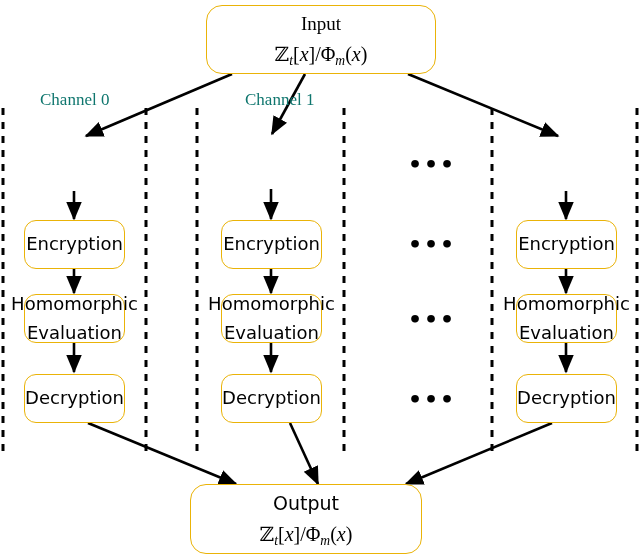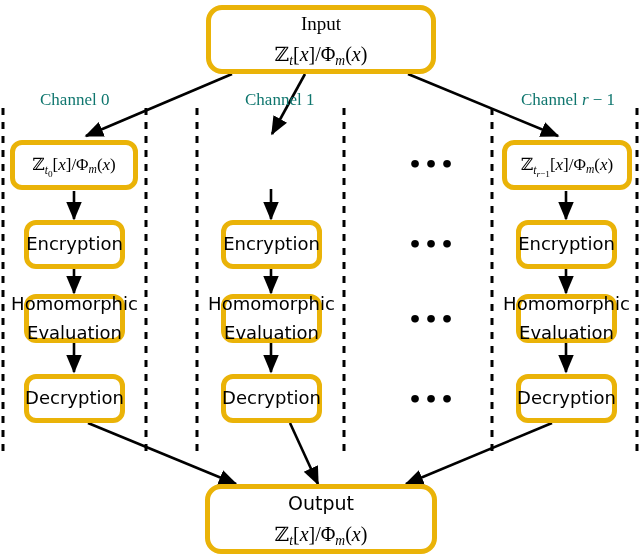--- a/index.html
+++ b/index.html
@@ -20,21 +20,21 @@
     left: 0;
     top: 0;
     width: 640px;
     height: 559px;
     pointer-events: none;
   }
   .node {
     position: absolute;
     box-sizing: border-box;
     background: #ffffff;
-    border: 5px solid #eab308;
+    border: 1px solid #eab308;
     border-radius: 12px;
     display: flex;
     flex-direction: column;
     align-items: center;
     justify-content: center;
     text-align: center;
     color: #000000;
     line-height: 1.12;
     gap: 9px;
   }
@@ -139,25 +139,21 @@
     </g>
   </svg>
 
   <div class="node big" style="left:206px; top:5px; width:230px; height:69px;">
     <div class="title-line serif">Input</div>
     <div class="math-line math">ℤ<sub><i>t</i></sub>[<i>x</i>]/Φ<sub><i>m</i></sub>(<i>x</i>)</div>
   </div>
 
   <div class="chan-label" style="left:40px; top:90px;">Channel 0</div>
   <div class="chan-label" style="left:245px; top:90px;">Channel 1</div>
-  <div class="chan-label" style="left:521px; top:90px;">Channel <i>r</i> − 1</div>
 
-  <div class="node" style="left:10px; top:140px; width:128px; height:50px;">
-    <div class="mod-text math">ℤ<sub><i>t</i><sub>0</sub></sub>[<i>x</i>]/Φ<sub><i>m</i></sub>(<i>x</i>)</div>
-  </div>
   <div class="node" style="left:24px; top:220px; width:101px; height:49px;">
     <div class="proc-text sans">Encryption</div>
   </div>
   <div class="node" style="left:24px; top:294px; width:101px; height:49px;">
     <div class="proc-text sans">Homomorphic</div>
     <div class="proc-text sans">Evaluation</div>
   </div>
   <div class="node" style="left:24px; top:374px; width:101px; height:49px;">
     <div class="proc-text sans">Decryption</div>
   </div>
@@ -171,32 +167,29 @@
   </div>
   <div class="node" style="left:221px; top:374px; width:101px; height:49px;">
     <div class="proc-text sans">Decryption</div>
   </div>
 
   <div class="ellipsis" style="left:408px; top:152px;">•••</div>
   <div class="ellipsis" style="left:408px; top:232px;">•••</div>
   <div class="ellipsis" style="left:408px; top:307px;">•••</div>
   <div class="ellipsis" style="left:408px; top:387px;">•••</div>
 
-  <div class="node" style="left:502px; top:140px; width:130px; height:50px;">
-    <div class="mod-text math">ℤ<sub><i>t</i><sub><i>r</i>−1</sub></sub>[<i>x</i>]/Φ<sub><i>m</i></sub>(<i>x</i>)</div>
-  </div>
   <div class="node" style="left:516px; top:220px; width:101px; height:49px;">
     <div class="proc-text sans">Encryption</div>
   </div>
   <div class="node" style="left:516px; top:294px; width:101px; height:49px;">
     <div class="proc-text sans">Homomorphic</div>
     <div class="proc-text sans">Evaluation</div>
   </div>
   <div class="node" style="left:516px; top:374px; width:101px; height:49px;">
     <div class="proc-text sans">Decryption</div>
   </div>
 
-  <div class="node big" style="left:205px; top:484px; width:232px; height:70px;">
+  <div class="node big" style="left:190px; top:484px; width:232px; height:70px;">
     <div class="title-line sans">Output</div>
     <div class="math-line math">ℤ<sub><i>t</i></sub>[<i>x</i>]/Φ<sub><i>m</i></sub>(<i>x</i>)</div>
   </div>
 
 </div>
 
 </body></html>

